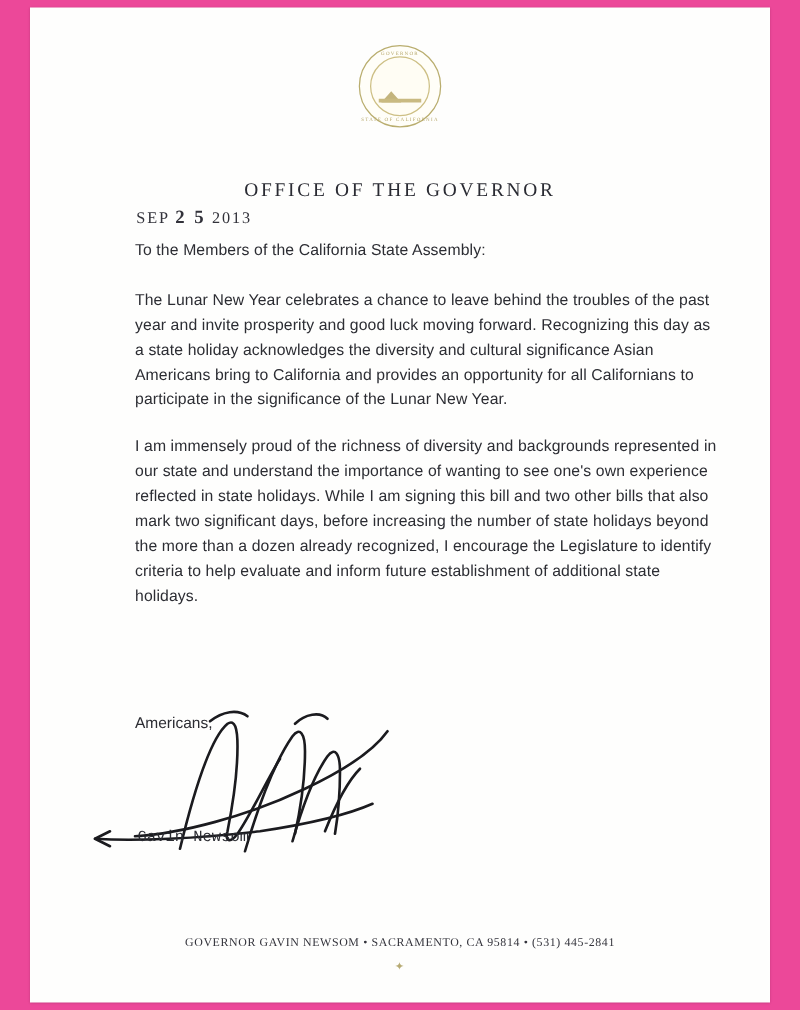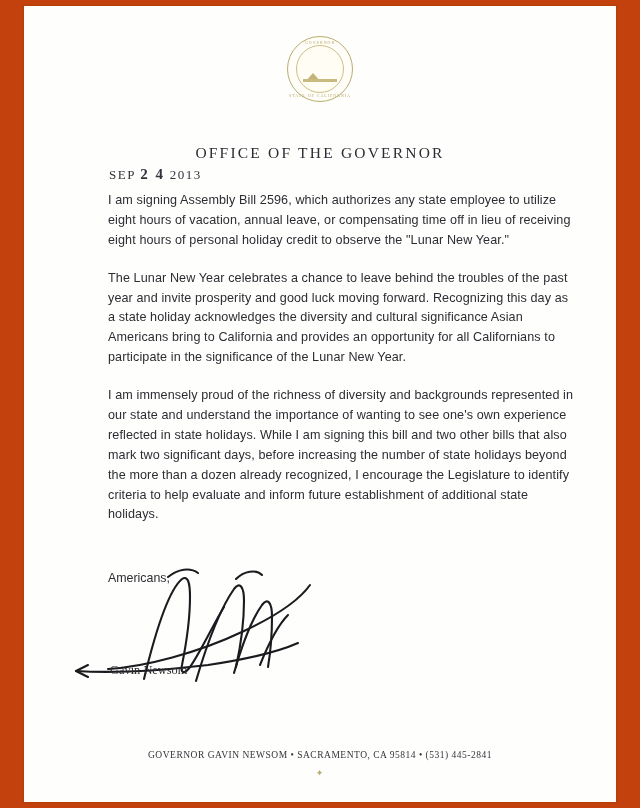--- a/index.html
+++ b/index.html
@@ -10,21 +10,21 @@
   body {
     width: 640px;
     height: 808px;
     overflow: hidden;
     font-family: "Liberation Sans", sans-serif;
   }
   .page {
     position: relative;
     width: 640px;
     height: 808px;
-    background: #c2410c;
+    background: #ec4899;
   }
   .sheet {
     position: absolute;
     left: 24px;
     top: 6px;
     width: 592px;
     height: 796px;
     background: #fefefd;
     box-shadow: 0 0 2px rgba(0,0,0,0.18);
   }
@@ -150,21 +150,21 @@
   }
   .signature-svg {
     position: absolute;
     left: -60px;
     top: -10px;
   }
   .signed-name {
     position: absolute;
     left: 2px;
     top: 92px;
-    font-family: Liberation Serif, serif;
+    font-family: Liberation Mono, monospace;
     font-size: 12.4px;
     color: #2c2d33;
   }
   
   .footer {
     position: absolute;
     left: 0; right: 0;
     bottom: 42px;
     text-align: center;
     font-family: "Liberation Serif", serif;
@@ -198,26 +198,26 @@
           </div>
         </div>
         <div class="arc-bottom">STATE OF CALIFORNIA</div>
       </div>
     </div>
 
     <div class="office-title">OFFICE OF THE GOVERNOR</div>
 
     <div class="date-line">
       <span>SEP</span>
-      <span class="big">2 4</span>
+      <span class="big">2 5</span>
       <span>2013</span>
     </div>
 
     <div class="body-block">
-      <p>I am signing Assembly Bill 2596, which authorizes any state employee to utilize eight hours of vacation, annual leave, or compensating time off in lieu of receiving eight hours of personal holiday credit to observe the "Lunar New Year."</p>
+      <p class="salutation">To the Members of the California State Assembly:</p>
       <p>The Lunar New Year celebrates a chance to leave behind the troubles of the past year and invite prosperity and good luck moving forward. Recognizing this day as a state holiday acknowledges the diversity and cultural significance Asian Americans bring to California and provides an opportunity for all Californians to participate in the significance of the Lunar New Year.</p>
       <p>I am immensely proud of the richness of diversity and backgrounds represented in our state and understand the importance of wanting to see one's own experience reflected in state holidays. While I am signing this bill and two other bills that also mark two significant days, before increasing the number of state holidays beyond the more than a dozen already recognized, I encourage the Legislature to identify criteria to help evaluate and inform future establishment of additional state holidays.</p>
     </div>
 
     <div class="sign-area">
       <div class="sincerely">Americans,</div>
       <svg class="signature-svg" width="330" height="130" viewBox="0 0 330 130">
         <g fill="none" stroke="#1b1b1f" stroke-width="2.1" stroke-linecap="round" stroke-linejoin="round">
           <path d="M96 118 C 110 60, 122 28, 134 18 C 140 14, 142 22, 142 36 C 142 60, 138 84, 134 104 C 132 112, 136 114, 142 106 C 152 92, 166 62, 176 46"></path>
           <path d="M148 120 C 158 86, 172 48, 186 28 C 192 20, 196 26, 196 40 C 196 62, 192 88, 188 106"></path>

